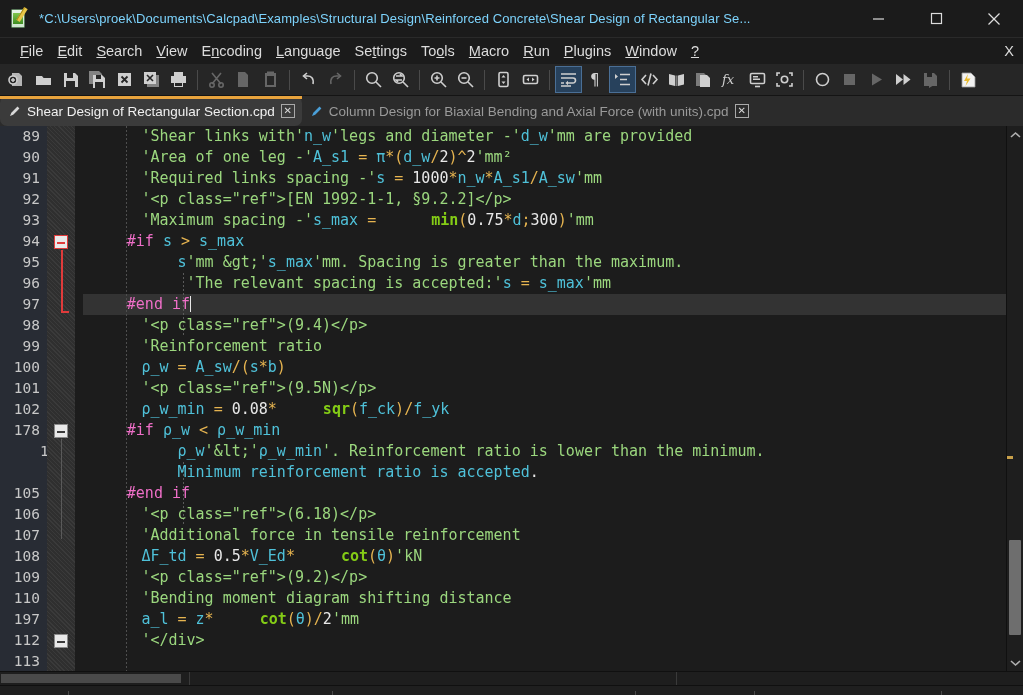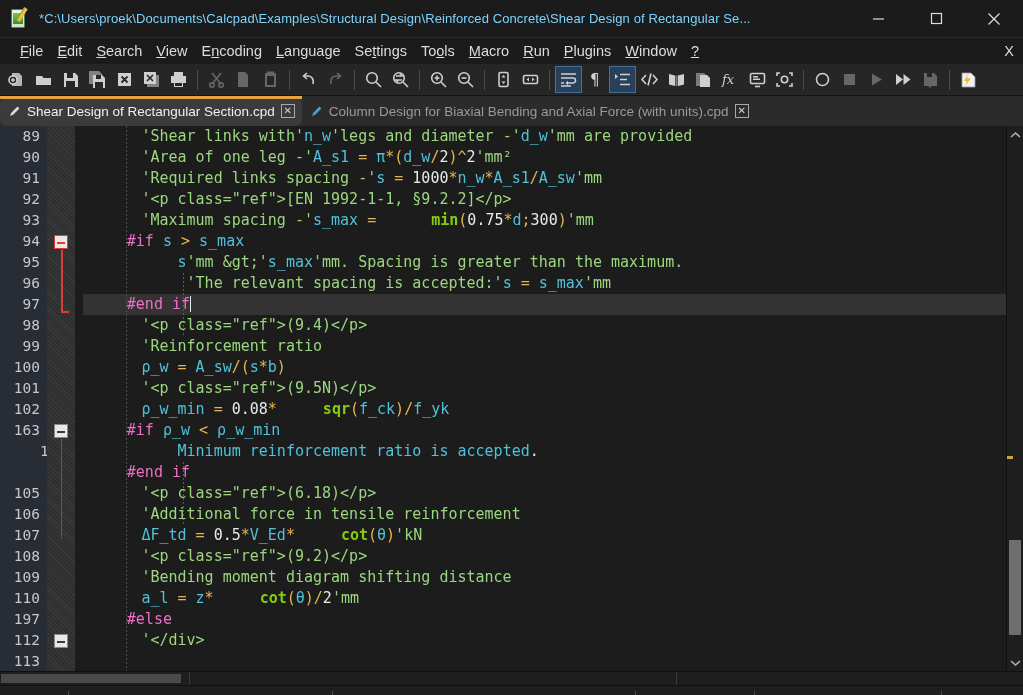--- a/index.html
+++ b/index.html
@@ -506,21 +506,21 @@
       <div style="height: 21px;">93</div>
       <div style="height: 21px;">94</div>
       <div style="height: 21px;">95</div>
       <div style="height: 21px;">96</div>
       <div style="height: 21px;">97</div>
       <div style="height: 21px;">98</div>
       <div style="height: 21px;">99</div>
       <div style="height: 21px;">100</div>
       <div style="height: 21px;">101</div>
       <div style="height: 21px;">102</div>
-      <div style="height: 21px;">163</div>
+      <div style="height: 21px;">178</div>
       <div style="height: 21px; margin-left: 40px;">104</div>
       <div style="height: 21px;"></div>
       <div style="height: 21px;">105</div>
       <div style="height: 21px;">106</div>
       <div style="height: 21px;">107</div>
       <div style="height: 21px;">108</div>
       <div style="height: 21px;">109</div>
       <div style="height: 21px;">110</div>
       <div style="height: 21px;">197</div>
       <div style="height: 21px;">112</div>
@@ -548,29 +548,29 @@
       <div class="row"><span class="code-line" style="padding-left: 43.8px;"><span class="c-kw">#if</span> <span class="c-var">s</span> <span class="c-op">&gt;</span> <span class="c-var">s_max</span></span></div>
       <div class="row"><span class="code-line" style="padding-left: 58.4px;">    <span class="c-var">s</span><span class="c-str">'</span><span class="c-str">mm &amp;gt;</span><span class="c-str">'</span><span class="c-var">s_max</span><span class="c-str">'</span><span class="c-str">mm. Spacing is greater than the maximum.</span></span></div>
       <div class="row"><span class="code-line" style="padding-left: 58.4px;">     <span class="c-str">'</span><span class="c-str">The relevant spacing is accepted:</span><span class="c-str">'</span><span class="c-var">s</span> <span class="c-op">=</span> <span class="c-var">s_max</span><span class="c-str">'</span><span class="c-str">mm</span></span></div>
       <div class="row cur"><span class="code-line" style="padding-left: 43.8px;"><span class="c-kw">#end if</span><span class="caret"></span></span></div>
       <div class="row"><span class="code-line" style="padding-left: 58.4px;"><span class="c-str">'</span><span class="c-str">&lt;p class="ref"&gt;(9.4)&lt;/p&gt;</span></span></div>
       <div class="row"><span class="code-line" style="padding-left: 58.4px;"><span class="c-str">'</span><span class="c-str">Reinforcement ratio</span></span></div>
       <div class="row"><span class="code-line" style="padding-left: 58.4px;"><span class="c-var">ρ_w</span> <span class="c-op">=</span> <span class="c-var">A_sw</span><span class="c-op">/</span><span class="c-par">(</span><span class="c-var">s</span><span class="c-op">*</span><span class="c-var">b</span><span class="c-par">)</span></span></div>
       <div class="row"><span class="code-line" style="padding-left: 58.4px;"><span class="c-str">'</span><span class="c-str">&lt;p class="ref"&gt;(9.5N)&lt;/p&gt;</span></span></div>
       <div class="row"><span class="code-line" style="padding-left: 58.4px;"><span class="c-var">ρ_w_min</span> <span class="c-op">=</span> <span class="c-num">0.08</span><span class="c-op">*</span><span class="c-fn">sqr</span><span class="c-par">(</span><span class="c-var">f_ck</span><span class="c-par">)</span><span class="c-op">/</span><span class="c-var">f_yk</span></span></div>
       <div class="row"><span class="code-line" style="padding-left: 43.8px;"><span class="c-kw">#if</span> <span class="c-var">ρ_w</span> <span class="c-op">&lt;</span> <span class="c-var">ρ_w_min</span></span></div>
+      <div class="row"><span class="code-line" style="padding-left: 58.4px;">    <span class="c-var">ρ_w</span><span class="c-str">'</span><span class="c-str">&amp;lt;</span><span class="c-str">'</span><span class="c-var">ρ_w_min</span><span class="c-str">'</span><span class="c-str">. Reinforcement ratio is lower than the minimum.</span></span></div>
       <div class="row"><span class="code-line" style="padding-left: 58.4px;">    <span class="c-var">Minimum</span> <span class="c-var">reinforcement</span> <span class="c-var">ratio</span> <span class="c-var">is</span> <span class="c-var">accepted</span><span class="c-plain">.</span></span></div>
       <div class="row"><span class="code-line" style="padding-left: 43.8px;"><span class="c-kw">#end if</span></span></div>
       <div class="row"><span class="code-line" style="padding-left: 58.4px;"><span class="c-str">'</span><span class="c-str">&lt;p class="ref"&gt;(6.18)&lt;/p&gt;</span></span></div>
       <div class="row"><span class="code-line" style="padding-left: 58.4px;"><span class="c-str">'</span><span class="c-str">Additional force in tensile reinforcement</span></span></div>
       <div class="row"><span class="code-line" style="padding-left: 58.4px;"><span class="c-var">ΔF_td</span> <span class="c-op">=</span> <span class="c-num">0.5</span><span class="c-op">*</span><span class="c-var">V_Ed</span><span class="c-op">*</span><span class="c-fn">cot</span><span class="c-par">(</span><span class="c-var">θ</span><span class="c-par">)</span><span class="c-str">'</span><span class="c-str">kN</span></span></div>
       <div class="row"><span class="code-line" style="padding-left: 58.4px;"><span class="c-str">'</span><span class="c-str">&lt;p class="ref"&gt;(9.2)&lt;/p&gt;</span></span></div>
       <div class="row"><span class="code-line" style="padding-left: 58.4px;"><span class="c-str">'</span><span class="c-str">Bending moment diagram shifting distance</span></span></div>
       <div class="row"><span class="code-line" style="padding-left: 58.4px;"><span class="c-var">a_l</span> <span class="c-op">=</span> <span class="c-var">z</span><span class="c-op">*</span><span class="c-fn">cot</span><span class="c-par">(</span><span class="c-var">θ</span><span class="c-par">)</span><span class="c-op">/</span><span class="c-num">2</span><span class="c-str">'</span><span class="c-str">mm</span></span></div>
-      <div class="row"><span class="code-line" style="padding-left: 43.8px;"><span class="c-kw">#else</span></span></div>
       <div class="row"><span class="code-line" style="padding-left: 58.4px;"><span class="c-str">'</span><span class="c-str">&lt;/div&gt;</span></span></div>
       <div style="position: absolute; left: 108px; top: 147px; width: 1px; height: 63px; background: repeating-linear-gradient(rgb(90, 90, 90) 0px, rgb(90, 90, 90) 2px, transparent 2px, transparent 4px);"></div>
       <div style="position: absolute; left: 108px; top: 336px; width: 1px; height: 63px; background: repeating-linear-gradient(rgb(90, 90, 90) 0px, rgb(90, 90, 90) 2px, transparent 2px, transparent 4px);"></div>
       <div style="position: absolute; left: 51px; top: 0px; width: 1px; height: 545px; background: repeating-linear-gradient(rgb(78, 78, 78) 0px, rgb(78, 78, 78) 2px, transparent 2px, transparent 4px);"></div>
     </div>
 
   <div id="vscroll">
     <div class="arrow">
       <svg width="11" height="8" viewBox="0 0 11 8">
           <path d="M1 6l4.5-4L10 6" fill="none" stroke="#b0b0b0" stroke-width="1.6"></path>

